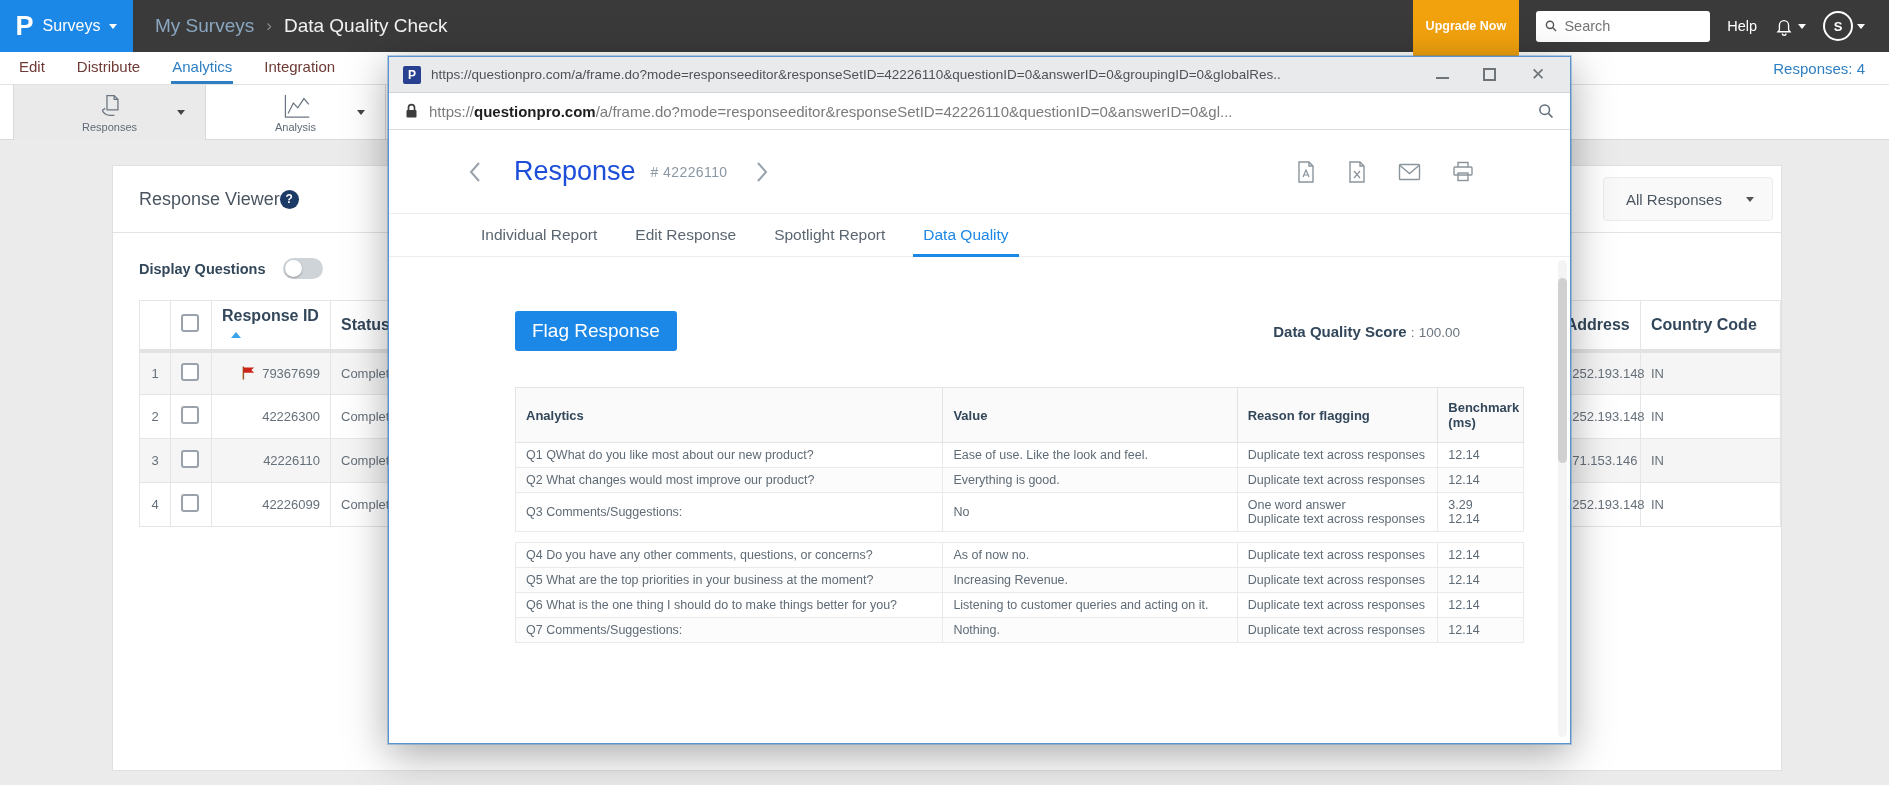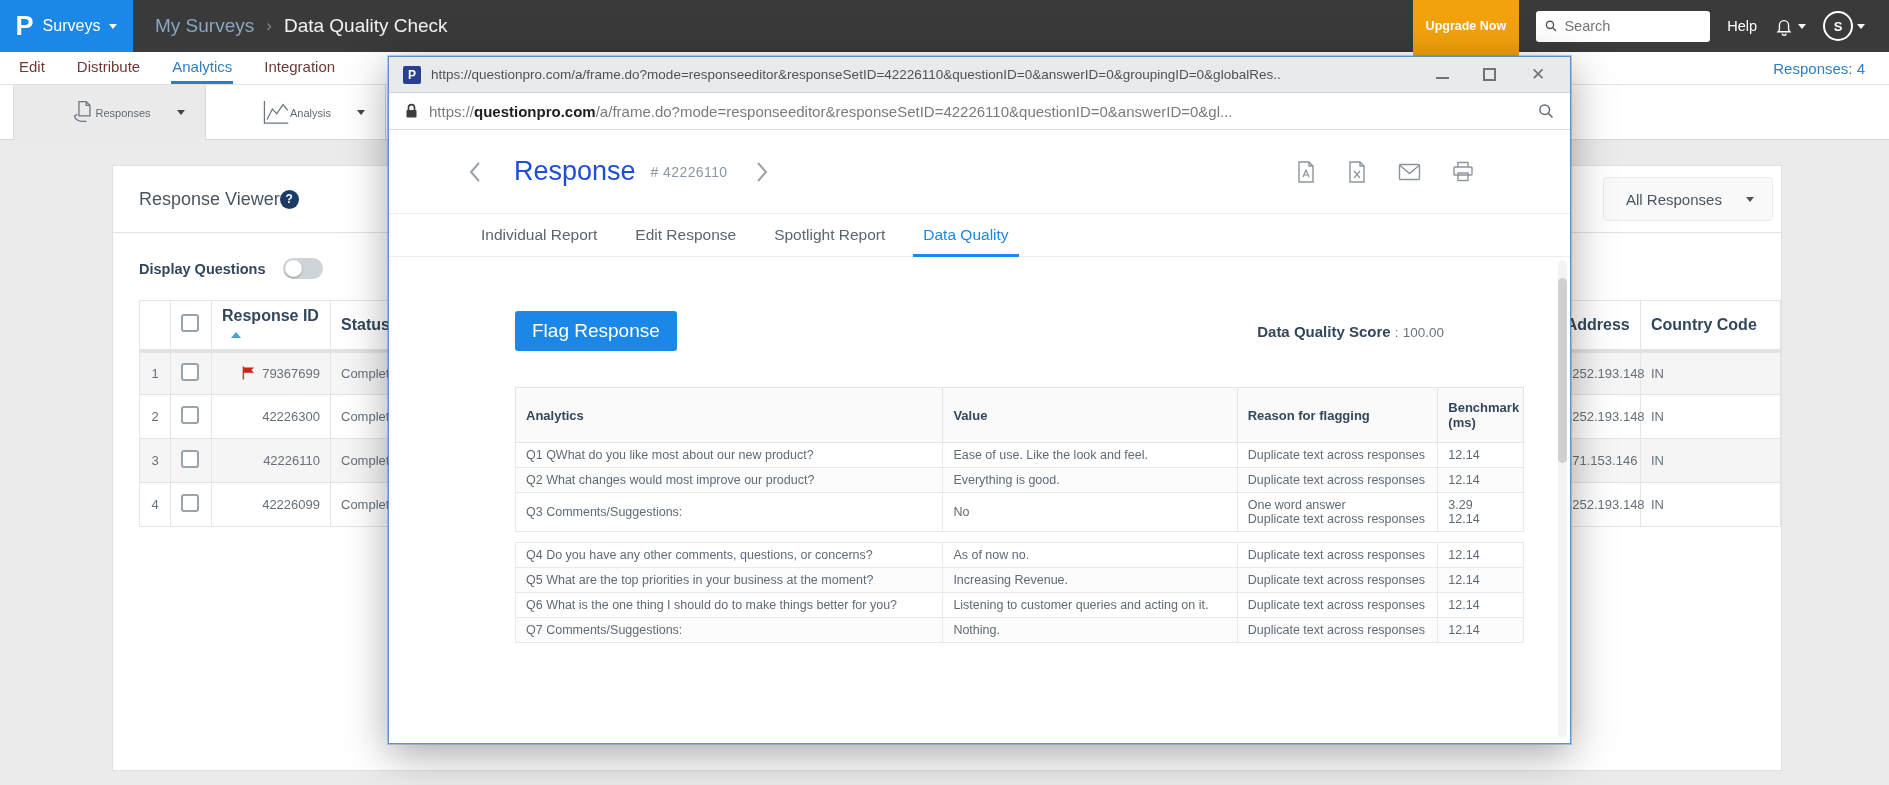--- a/index.html
+++ b/index.html
@@ -25,21 +25,21 @@
   .avatar { width:30px; height:30px; border:2px solid #fff; border-radius:50%; display:flex; align-items:center; justify-content:center; font-size:13px; font-weight:700; color:#fff; }
 
   
   .navbar { position:absolute; top:52px; left:0; width:100%; height:33px; background:#fff; border-bottom:1px solid #e2e2e2; display:flex; align-items:stretch; gap:30px; padding-left:18px; z-index:1; }
   .nav-tab { display:flex; align-items:center; font-size:15px; color:#6e3a35; border-bottom:3px solid transparent; cursor:pointer; padding:0 1px; }
   .nav-tab.active { color:#2e7fc2; border-bottom-color:#2e7fc2; }
   .responses-count { position:absolute; right:24px; top:0; height:33px; display:flex; align-items:center; font-size:15px; color:#2e7fc2; }
 
   
   .toolbar { position:absolute; top:85px; left:0; width:100%; height:55px; background:#fff; border-bottom:1px solid #d9d9d9; z-index:1; }
-  .tool-item { position:absolute; top:0; height:55px; display:flex; flex-direction:row; align-items:center; justify-content:center; cursor:pointer; color:#6a7480; }
+  .tool-item { position:absolute; top:0; height:55px; display:flex; flex-direction:column; align-items:center; justify-content:center; cursor:pointer; color:#6a7480; }
   .tool-item.t-responses { left:13px; width:193px; background:#eaeaea; border-left:1px solid #d9d9d9; border-right:1px solid #d9d9d9; }
   .tool-item.t-analysis { left:206px; width:180px; border-right:1px solid #d9d9d9; }
   .tool-label { font-size:11px; color:#5f6b76; margin-top:1px; }
   .tool-caret { position:absolute; right:20px; top:25px; color:#444; }
 
   
   .page { position:absolute; top:140px; left:0; width:100%; height:645px; background:#ebebeb; }
   .panel { position:absolute; left:112px; top:25px; width:1670px; height:606px; background:#fff; border:1px solid #e0e0e0; overflow:hidden; }
   .panel-head { height:67px; border-bottom:1px solid #e3e3e3; display:flex; align-items:center; padding:0 4px 0 26px; }
   .panel-title { display:flex; align-items:center; font-size:18px; color:#4a5560; }
@@ -86,21 +86,21 @@
   .header-icons .hicon { cursor:pointer; display:flex; }
 
   .ptabs { height:43px; display:flex; gap:38px; padding-left:92px; border-bottom:1px solid #ececec; }
   .ptab { display:flex; align-items:center; font-size:15.5px; color:#5a6570; cursor:pointer; position:relative; }
   .ptab.active { color:#1b87e6; }
   .ptab.active::after { content:""; position:absolute; left:-10px; right:-10px; bottom:-1px; height:3px; background:#1b87e6; }
 
   .pbody { padding:54px 46px 0 126px; }
   .flag-row { display:flex; align-items:center; }
   .flag-btn { background:#1b87e6; color:#fff; border:none; border-radius:3px; font-family:inherit; font-size:19px; padding:9px 17px; cursor:pointer; }
-  .score { margin-left:auto; margin-right:80px; font-size:15px; color:#33475b; white-space:nowrap; }
+  .score { margin-left:auto; margin-right:64px; font-size:15px; color:#33475b; white-space:nowrap; }
   .score .lbl { font-weight:700; }
   .score .sep, .score .val { color:#6b7680; font-size:13.5px; }
 
   .qtable { width:100%; border-collapse:collapse; table-layout:fixed; }
   .qtable.first { margin-top:36px; }
   .qtable.second { margin-top:10px; }
   .qtable th { background:#fafafa; border:1px solid #e3e3e3; font-size:13px; font-weight:700; color:#33475b; text-align:left; padding:12px 10px; }
   .qtable td { border:1px solid #e9e9e9; font-size:12.5px; color:#5f6b76; padding:5px 10px; white-space:pre-line; vertical-align:middle; }
   .qtable tr:nth-child(even) td { background:#fcfcfc; }
 

